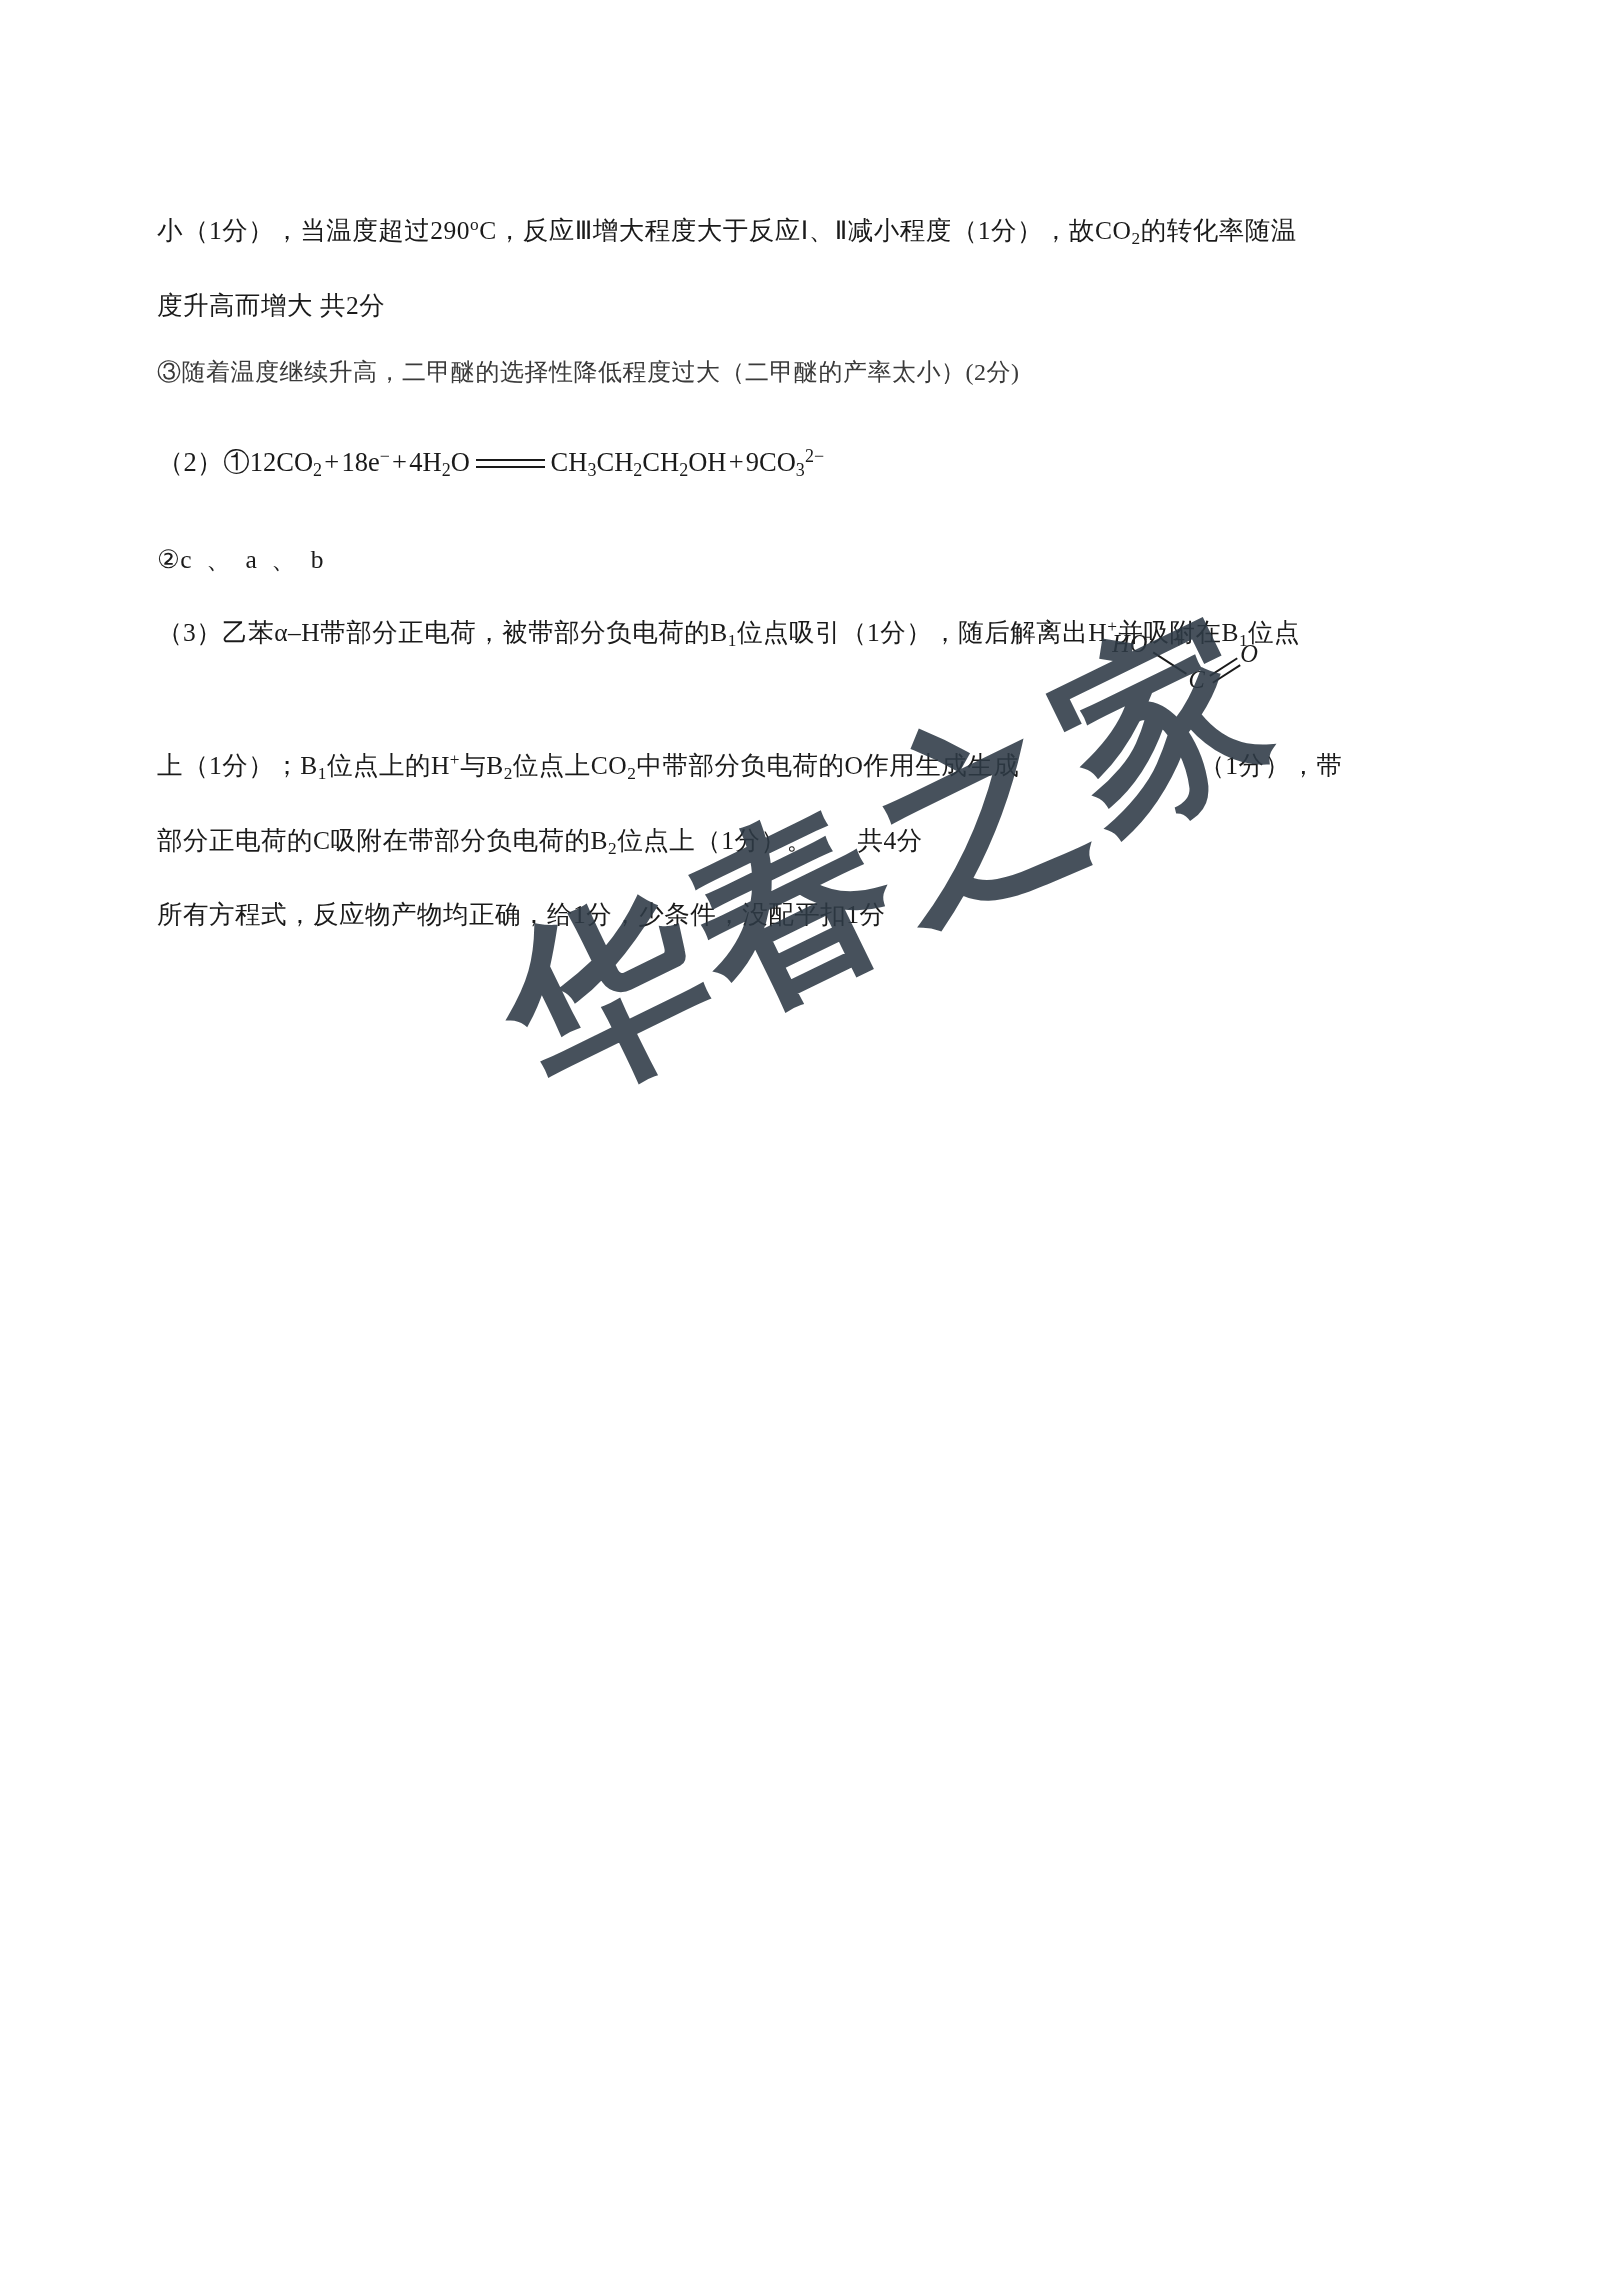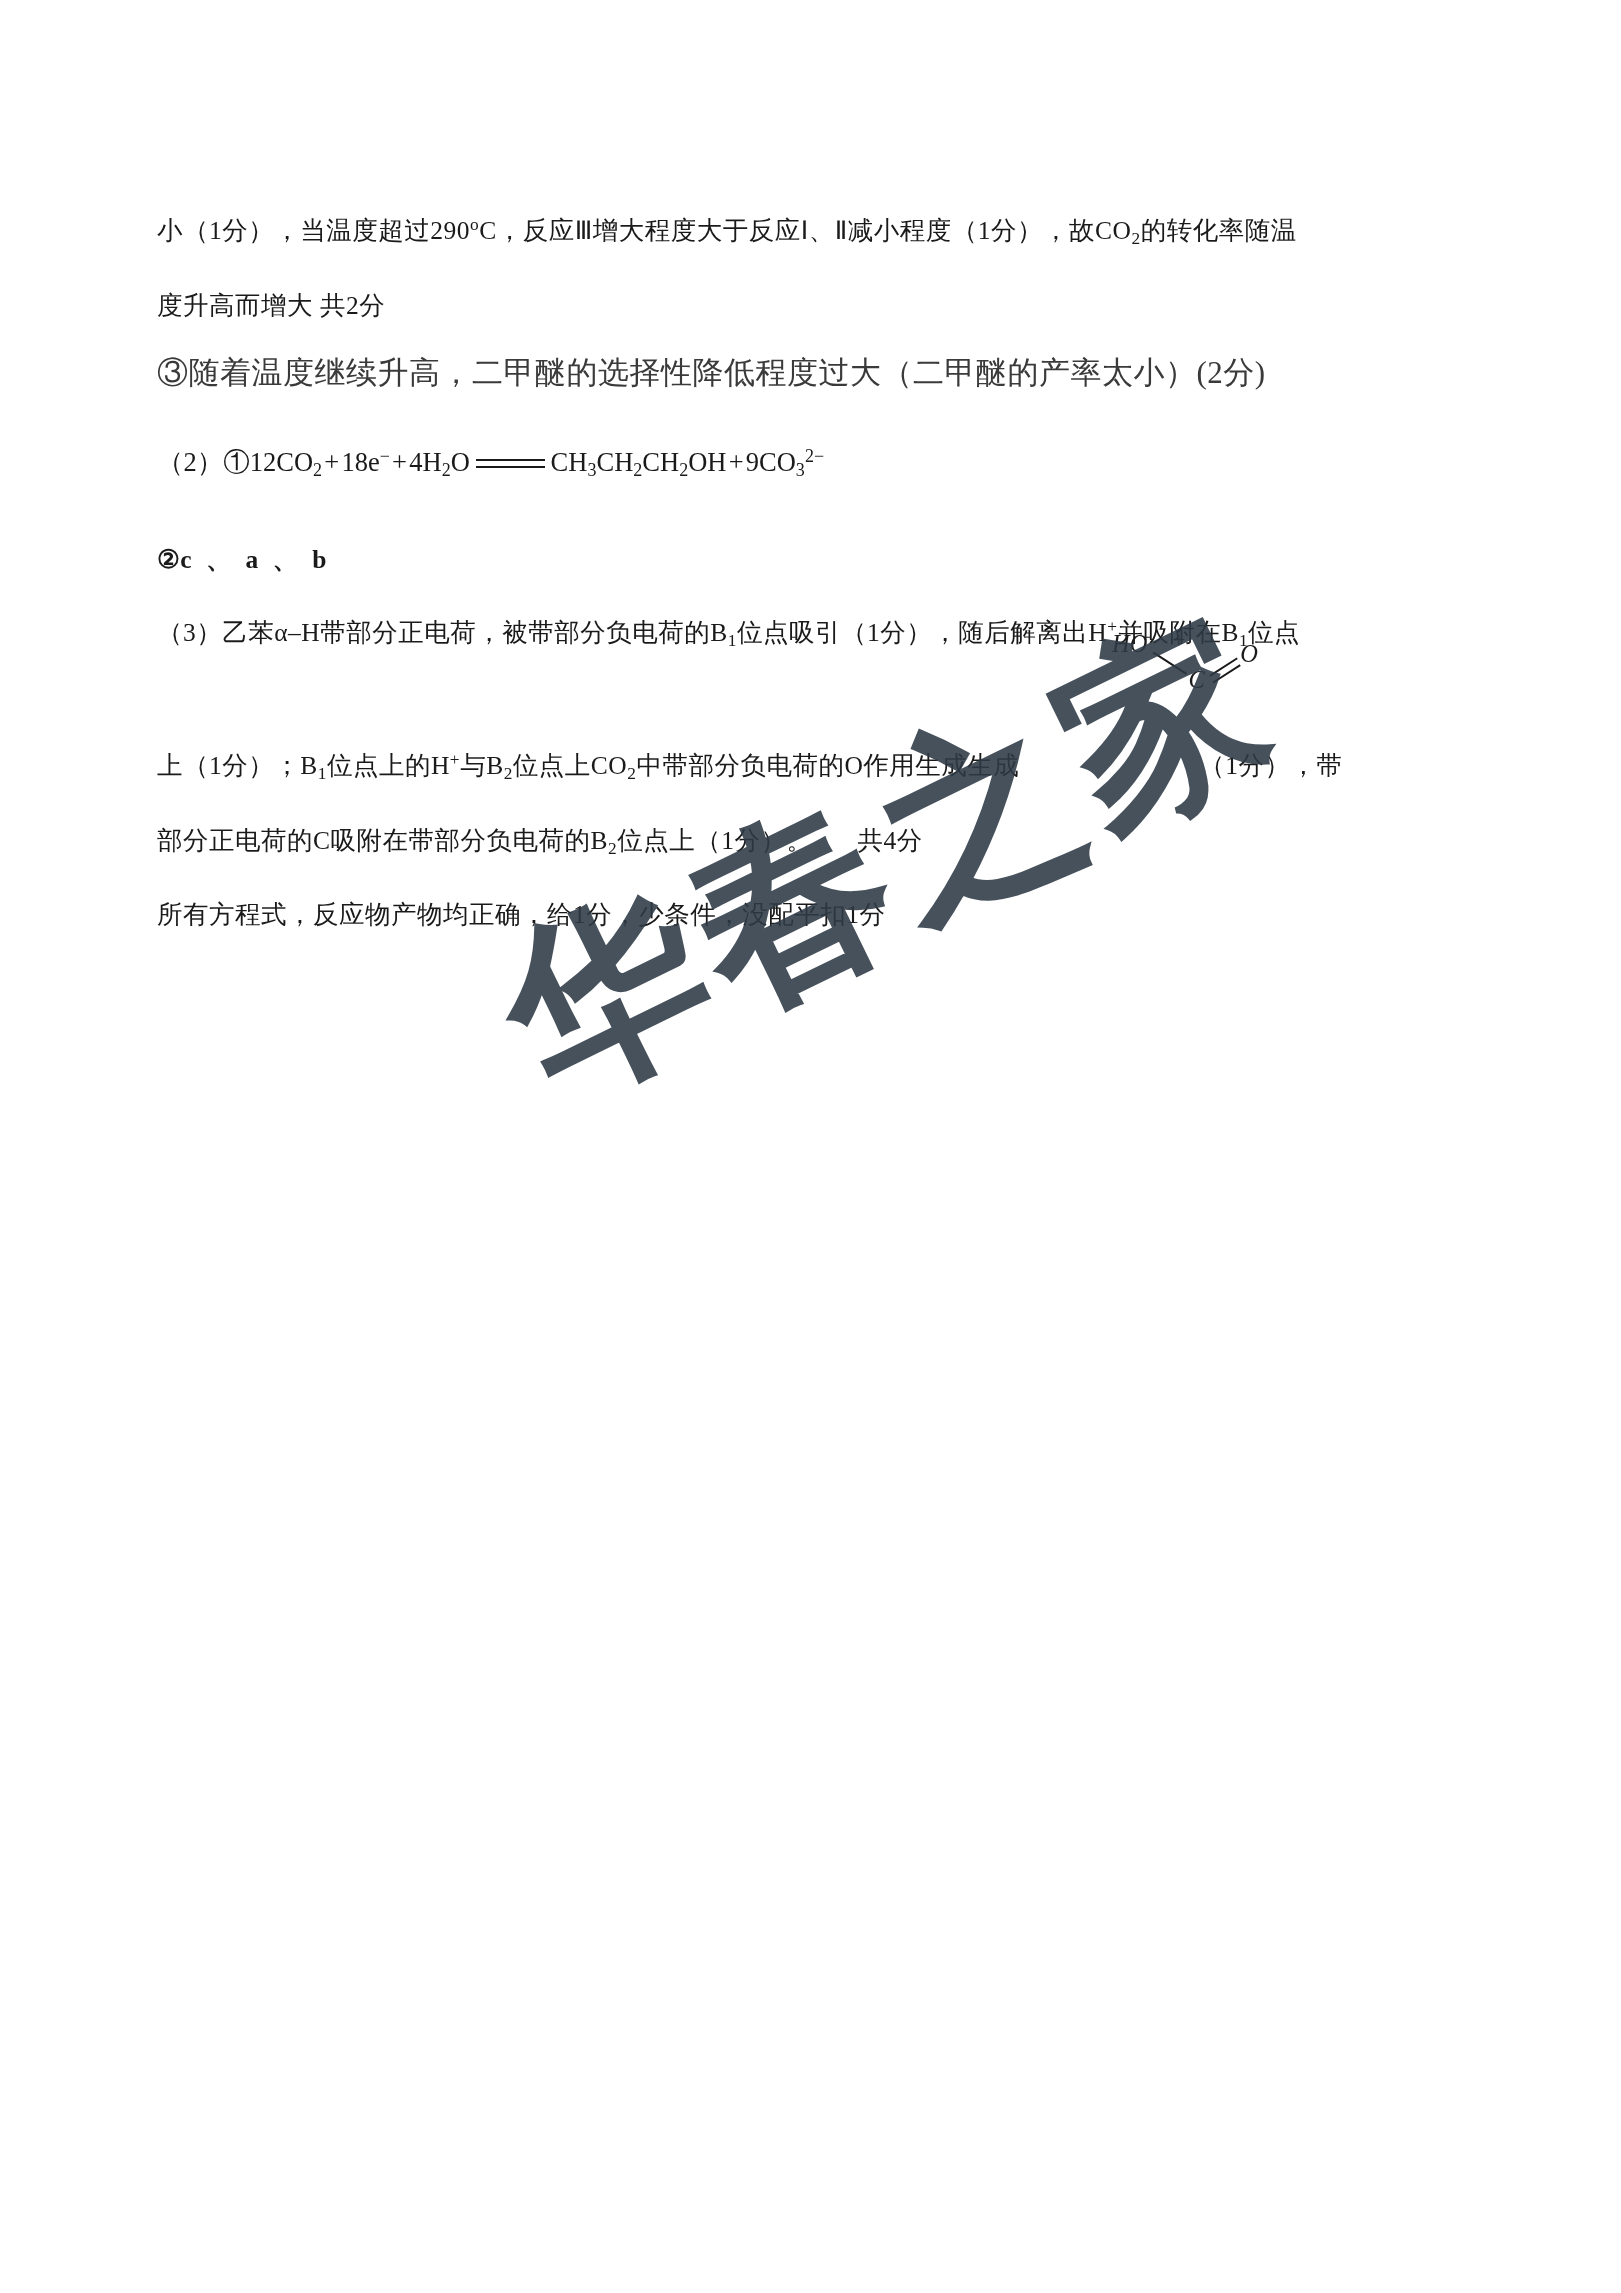--- a/index.html
+++ b/index.html
@@ -28,21 +28,21 @@
     width: 1313px;
   }
   .line {
     font-size: 25.5px;
     line-height: 67px;
     white-space: nowrap;
     letter-spacing: 0.5px;
   }
   .line.gray {
     color: #3a3a3a;
-    font-size: 31px;
+    font-size: 24px;
   }
   sub {
     font-size: 0.68em;
     vertical-align: -0.28em;
   }
   sup {
     font-size: 0.68em;
     vertical-align: 0.5em;
   }
   .gap-s { display: inline-block; width: 13.7px; }
@@ -117,21 +117,21 @@
     </div>
 
     <div class="line">度升高而增大      共2分</div>
 
     <div class="line gray">③随着温度继续升高，二甲醚的选择性降低程度过大（二甲醚的产率太小）(2分)</div>
 
     <div class="eqline" style="margin-top:21.6px;">
       （2）①12CO<sub>2</sub> + 18e<sup>−</sup> + 4H<sub>2</sub>O<span class="dblbond"></span>CH<sub>3</sub>CH<sub>2</sub>CH<sub>2</sub>OH + 9CO<sub>3</sub><sup>2−</sup>
     </div>
 
-    <div class="line" style="margin-top:25.5px;font-weight:bold;">
+    <div class="line" style="margin-top:25.5px;">
       ②c<span class="gap-s"></span>、<span class="gap-s"></span>a<span class="gap-s"></span>、<span class="gap-s"></span>b
     </div>
 
     <div class="line">
       （3）乙苯α–H带部分正电荷，被带部分负电荷的B<sub>1</sub>位点吸引（1分），随后解离出H<sup>+</sup>并吸附在B<sub>1</sub>位点
     </div>
 
     <div class="line line-row" style="margin-top:53px;font-family:Liberation Serif, serif;">
       上（1分）；B<sub>1</sub>位点上的H<sup>+</sup>与B<sub>2</sub>位点上CO<sub>2</sub>中带部分负电荷的O作用生成生成<span class="gap-m"></span><span class="gap-m"></span><span class="gap-m"></span><span class="gap-m"></span>（1分），带
     </div>

